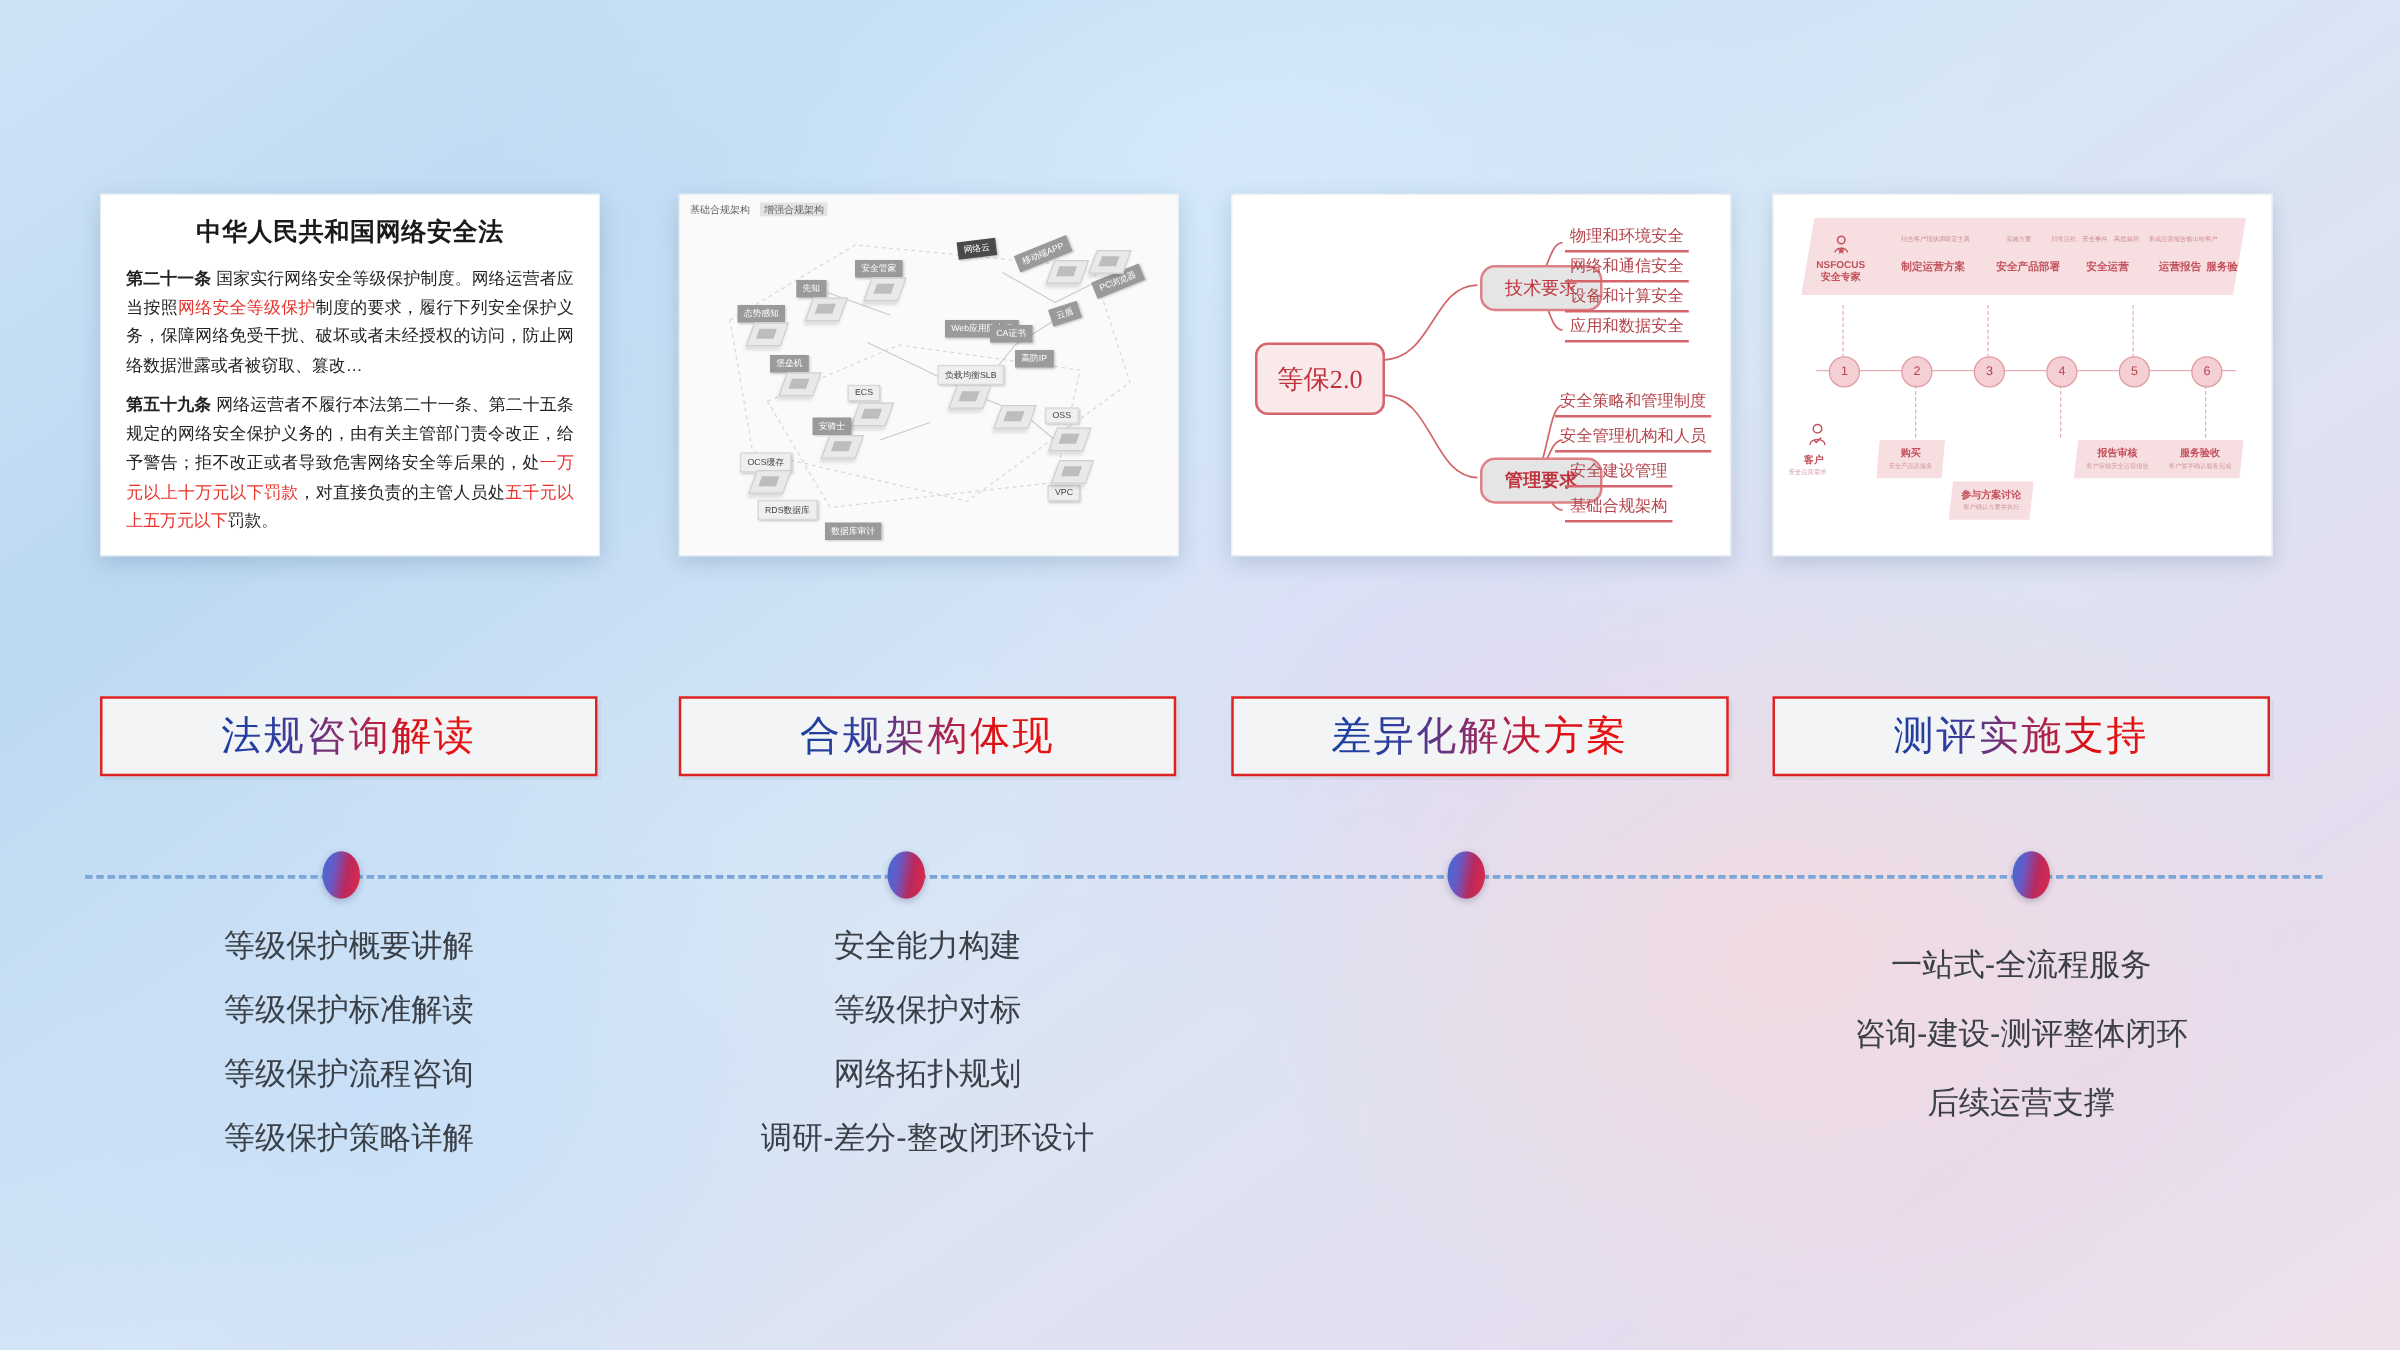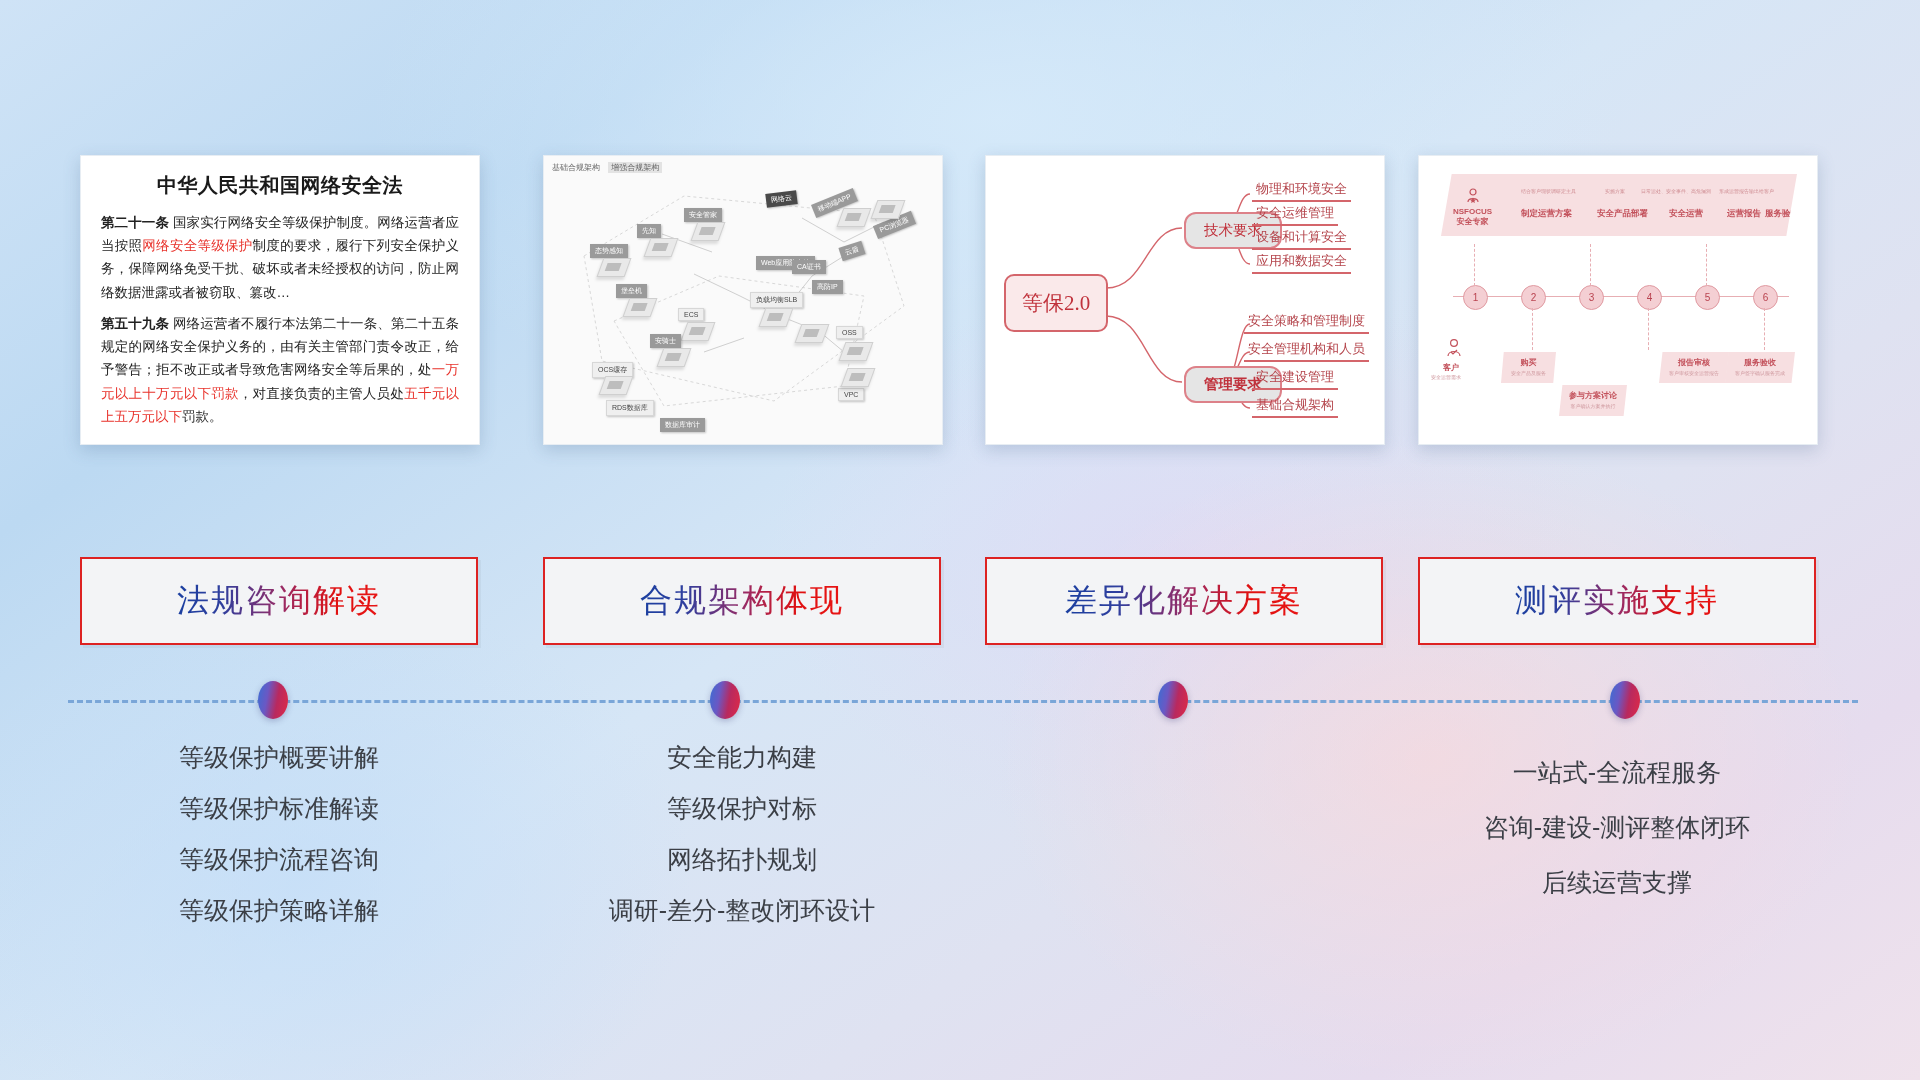--- a/index.html
+++ b/index.html
@@ -94,21 +94,21 @@
     position:absolute;background:#f7dfe1;color:#c3525c;font-size:8px;font-weight:bold;
     padding:6px 10px;text-align:center;line-height:1.3;
     clip-path:polygon(5% 0,100% 0,95% 100%,0 100%);
   }
   .nf .chip small{display:block;color:#d09aa0;font-size:5px;font-weight:normal;margin-top:2px;}
   .nf .vd{position:absolute;border-left:1px dashed #e7aeb3;}
   .nf .person{position:absolute;color:#c3525c;}
 
   
   .tbox{
-    position:absolute;top:557px;width:398px;height:88px;box-sizing:border-box;
+    position:absolute;top:557px;width:398px;height:64px;box-sizing:border-box;
     background:#f3f4f6;border:2px solid #dd2222;
     box-shadow:3px 3px 0 rgba(0,0,0,.04);
     display:flex;align-items:center;justify-content:center;
   }
   .tbox span{
     font-size:32px;font-weight:400;letter-spacing:2px;
     background:linear-gradient(90deg,#1a3fa0 0%,#2f3f9e 22%,#9b2a63 52%,#e01010 78%,#e81515 100%);
     -webkit-background-clip:text;background-clip:text;color:transparent;
     -webkit-text-fill-color:transparent;
   }
@@ -249,21 +249,21 @@
           <path d="M238 226 C252 226 252 224 264 224"></path>
           <path d="M238 226 C252 226 252 252 264 252"></path>
         </g>
         <circle cx="241" cy="72" r="3.6" fill="#fff" stroke="#c0323c" stroke-width="1.2"></circle>
         <circle cx="241" cy="226" r="3.6" fill="#fff" stroke="#c0323c" stroke-width="1.2"></circle>
       </svg>
       <div class="mm-root">等保2.0</div>
       <div class="mm-b" style="left:198px;top:56px;">技术要求</div>
       <div class="mm-b" style="left:198px;top:210px;font-weight:bold;">管理要求</div>
       <div class="mm-leaf" style="left:266px;top:24px;">物理和环境安全</div>
-      <div class="mm-leaf" style="left:266px;top:48px;">安全运维管理</div>
+      <div class="mm-leaf" style="left:266px;top:48px;">网络和通信安全</div>
       <div class="mm-leaf" style="left:266px;top:72px;">设备和计算安全</div>
       <div class="mm-leaf" style="left:266px;top:96px;">应用和数据安全</div>
       <div class="mm-leaf" style="left:258px;top:156px;">安全策略和管理制度</div>
       <div class="mm-leaf" style="left:258px;top:184px;">安全管理机构和人员</div>
       <div class="mm-leaf" style="left:266px;top:212px;">安全建设管理</div>
       <div class="mm-leaf" style="left:266px;top:240px;">基础合规架构</div>
     </div>
   </div>
 
   <div class="card c4">

